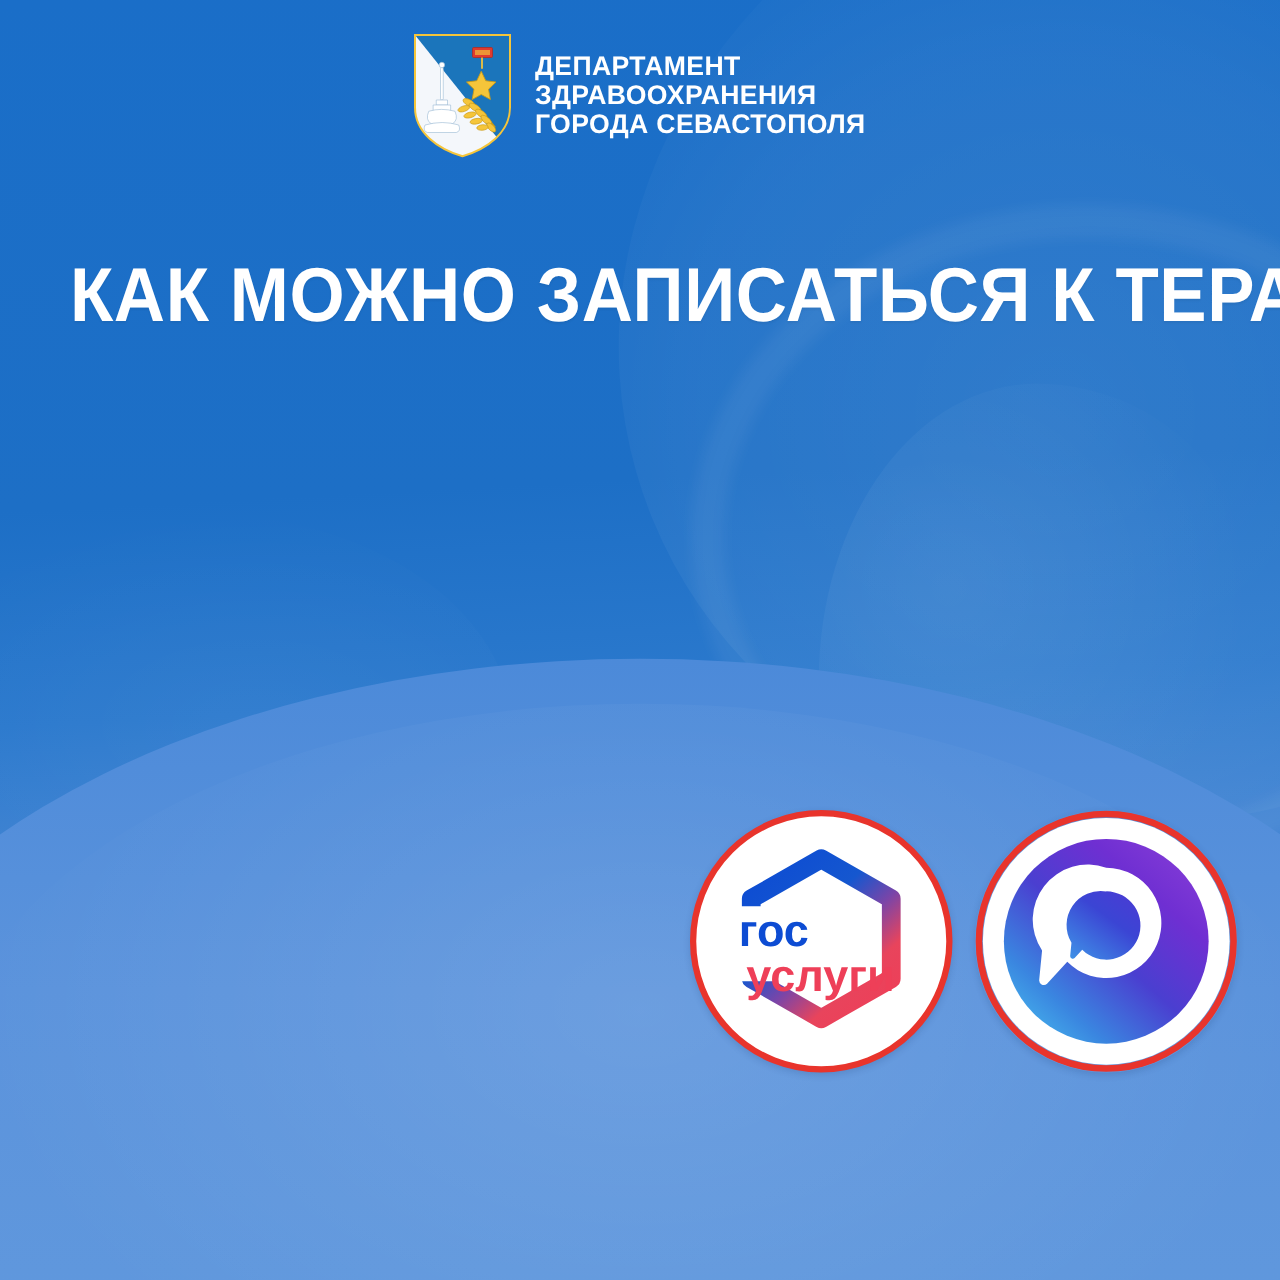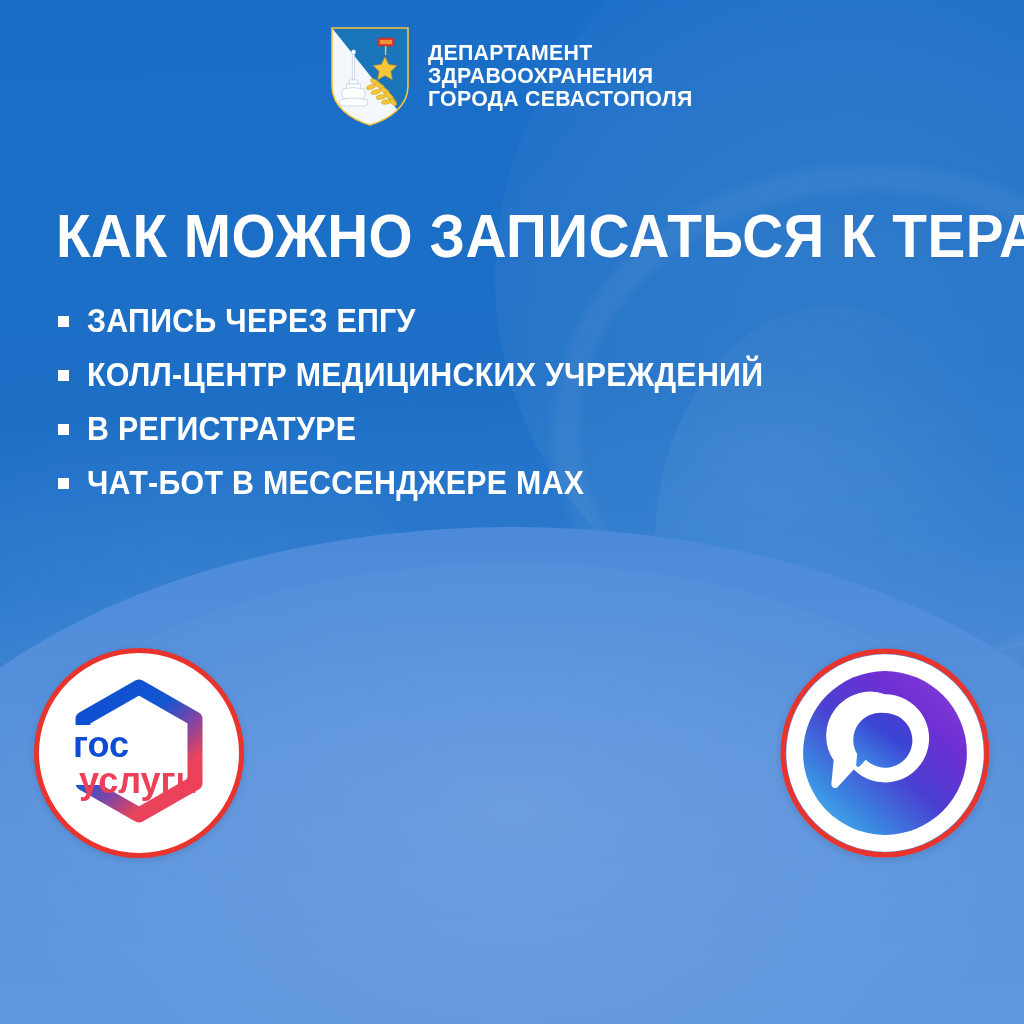--- a/index.html
+++ b/index.html
@@ -165,21 +165,21 @@
   }
 
   
   .icon-row {
     position: absolute;
     left: 0;
     top: 648px;
     width: 100%;
     z-index: 7;
     display: flex;
-    justify-content: space-between;
+    justify-content: flex-end;
     gap: 18px;
     padding: 0 34px;
   }
   .icon-badge {
     position: relative;
     width: 210px;
     height: 210px;
     border-radius: 50%;
     background: #ffffff;
     border: 5px solid #e8342c;
@@ -254,38 +254,20 @@
 
     <div class="dept-text">
       <div class="dept-line">ДЕПАРТАМЕНТ</div>
       <div class="dept-line">ЗДРАВООХРАНЕНИЯ</div>
       <div class="dept-line">ГОРОДА  СЕВАСТОПОЛЯ</div>
     </div>
   </div>
 
   <h1 class="title">КАК МОЖНО ЗАПИСАТЬСЯ К ТЕРАПЕВТУ</h1>
 
-  <ul class="bullets">
-    <li class="bullet-item">
-      <span class="bullet-mark"></span>
-      <span class="bullet-label">ЗАПИСЬ ЧЕРЕЗ ЕПГУ</span>
-    </li>
-    <li class="bullet-item">
-      <span class="bullet-mark"></span>
-      <span class="bullet-label">КОЛЛ-ЦЕНТР МЕДИЦИНСКИХ УЧРЕЖДЕНИЙ</span>
-    </li>
-    <li class="bullet-item">
-      <span class="bullet-mark"></span>
-      <span class="bullet-label">В РЕГИСТРАТУРЕ</span>
-    </li>
-    <li class="bullet-item">
-      <span class="bullet-mark"></span>
-      <span class="bullet-label">ЧАТ-БОТ В МЕССЕНДЖЕРЕ MAX</span>
-    </li>
-  </ul>
 
   <div class="icon-row">
 
     <div class="icon-badge">
       <svg class="icon-svg" viewBox="0 0 200 200">
         <defs>
           <linearGradient id="gosHexGrad" x1="0.1" y1="0" x2="0.9" y2="1">
             <stop offset="0%" stop-color="#0d4cd3"></stop>
             <stop offset="38%" stop-color="#1557cf"></stop>
             <stop offset="58%" stop-color="#7a45a8"></stop>

